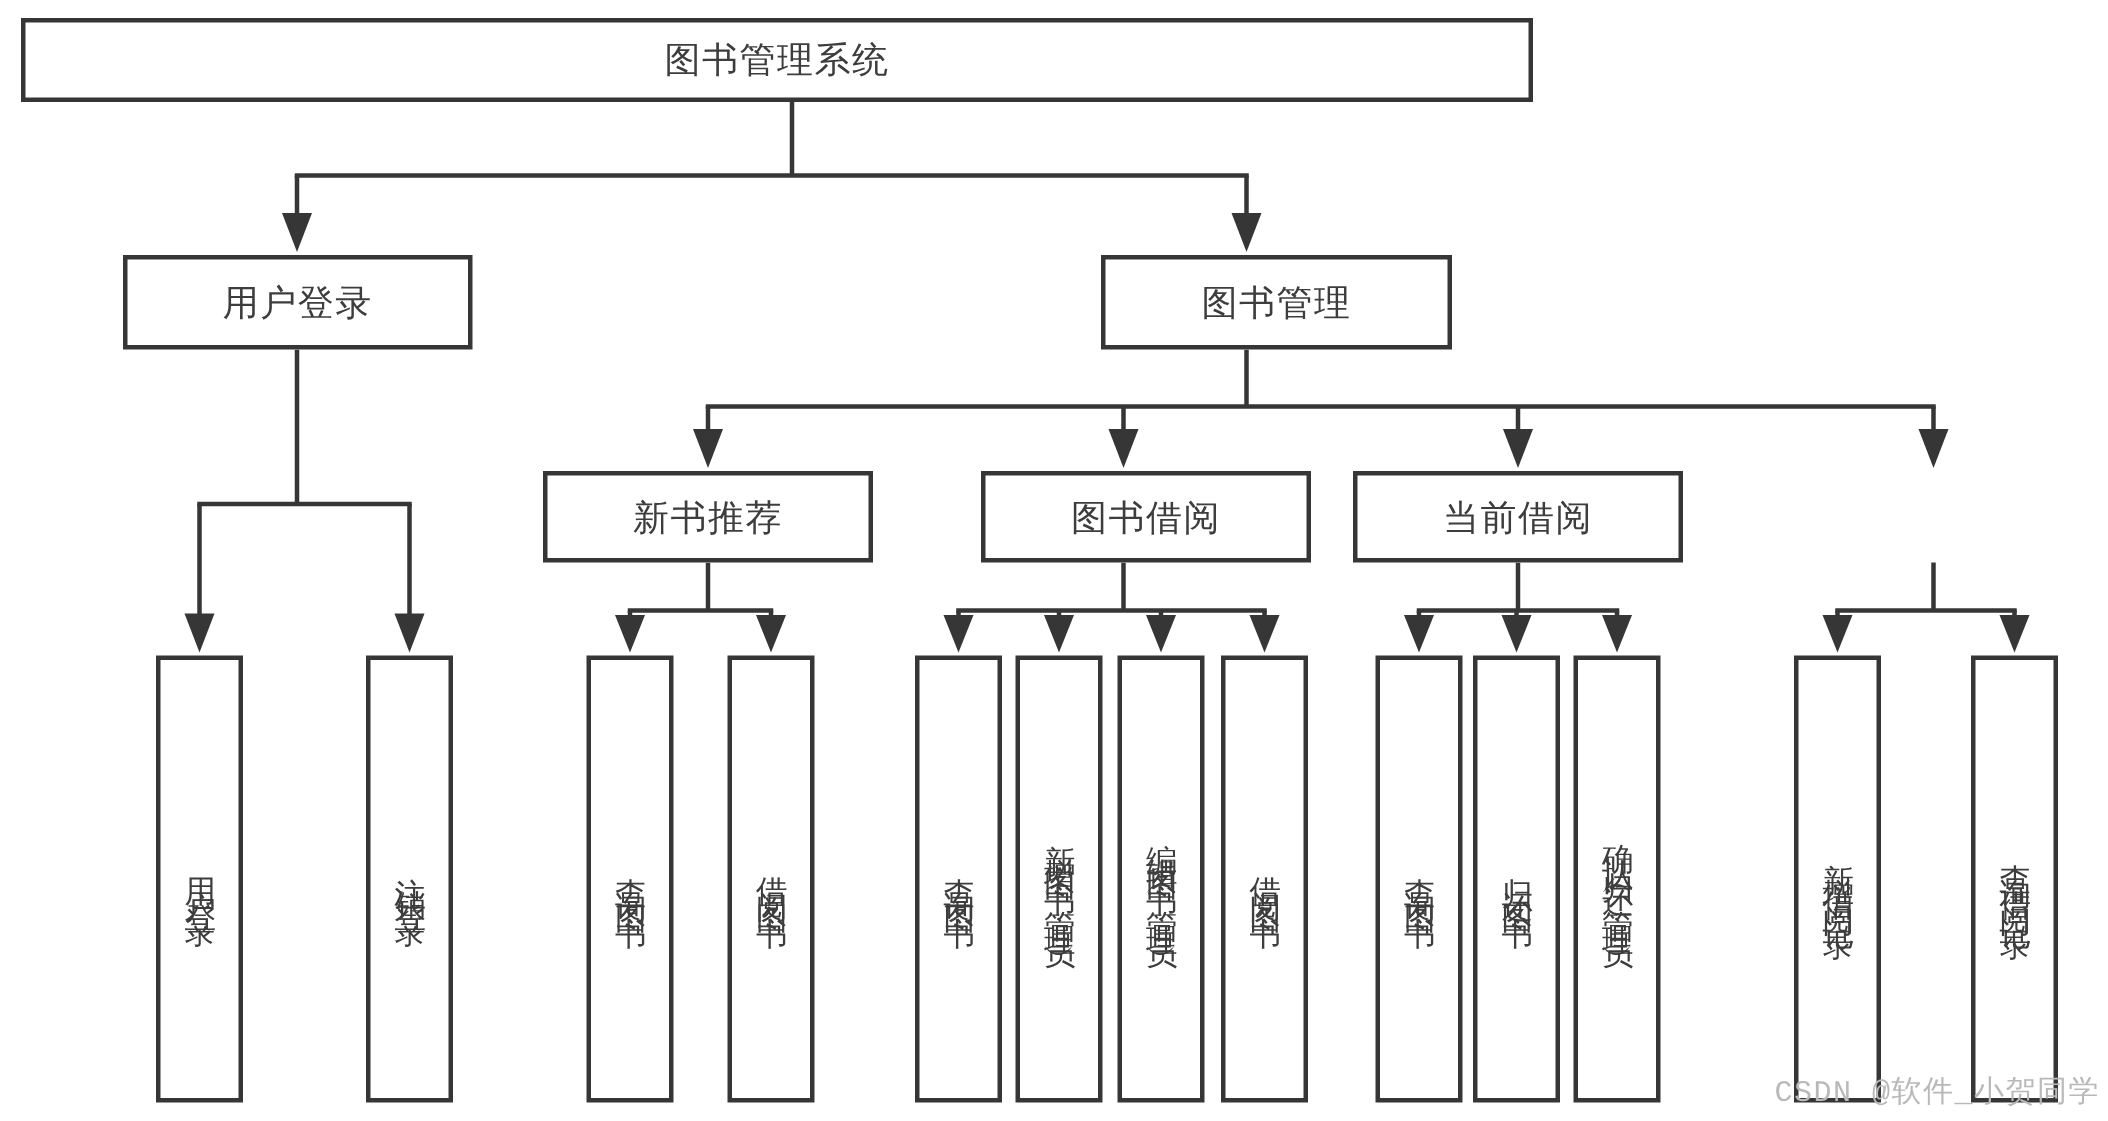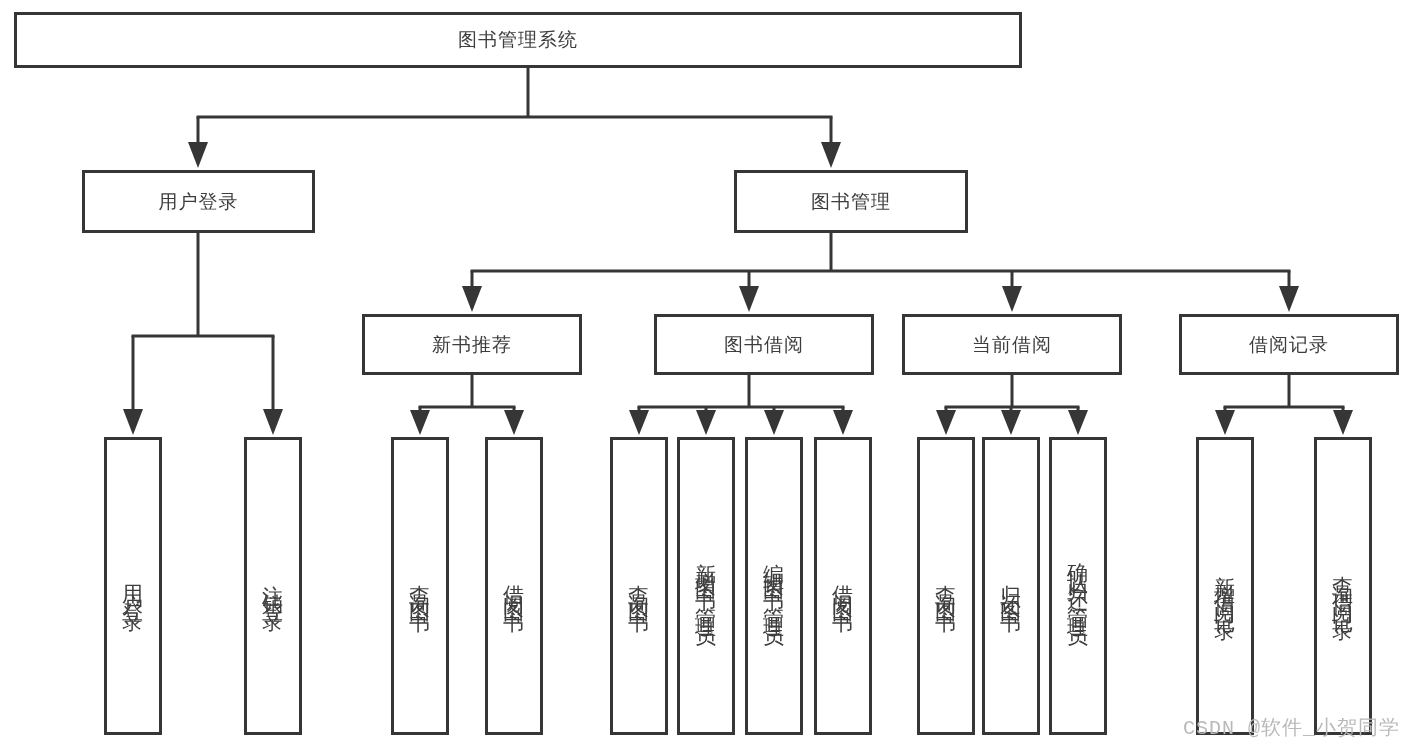--- a/index.html
+++ b/index.html
@@ -22,21 +22,21 @@
     box-sizing: border-box;
     border: 3px solid #363636;
     background: #ffffff;
     display: flex;
     align-items: center;
     justify-content: center;
     color: #3d3d3d;
     z-index: 2;
   }
   .h-label {
-    font-size: 19px;
+    font-size: 24px;
     letter-spacing: 1px;
     white-space: nowrap;
   }
   .v-label {
     writing-mode: vertical-rl;
     font-size: 21px;
     letter-spacing: 9px;
     line-height: 1;
     white-space: nowrap;
   }
@@ -136,23 +136,20 @@
 
   <div class="node" style="left:362px; top:314px; width:220px; height:61px;">
     <span class="h-label">新书推荐</span>
   </div>
   <div class="node" style="left:639px; top:314px; width:220px; height:61px;margin-left:15px;">
     <span class="h-label">图书借阅</span>
   </div>
   <div class="node" style="left:902px; top:314px; width:220px; height:61px;">
     <span class="h-label">当前借阅</span>
   </div>
-  <div class="node" style="left:1179px; top:314px; width:220px; height:61px;">
-    <span class="h-label">借阅记录</span>
-  </div>
 
   <div class="node" style="left:104px; top:437px; width:58px; height:298px;">
     <span class="v-label">用户登录</span>
   </div>
   <div class="node" style="left:244px; top:437px; width:58px; height:298px;">
     <span class="v-label">注销登录</span>
   </div>
 
   <div class="node" style="left:391px; top:437px; width:58px; height:298px;">
     <span class="v-label">查询图书</span>

